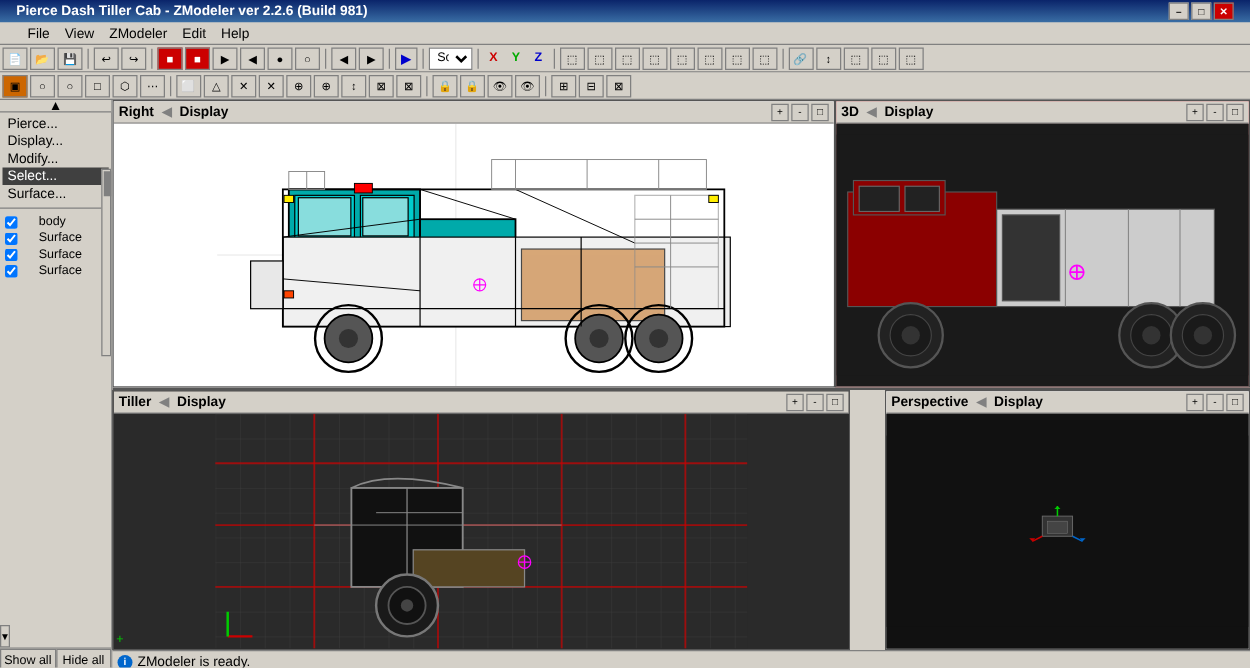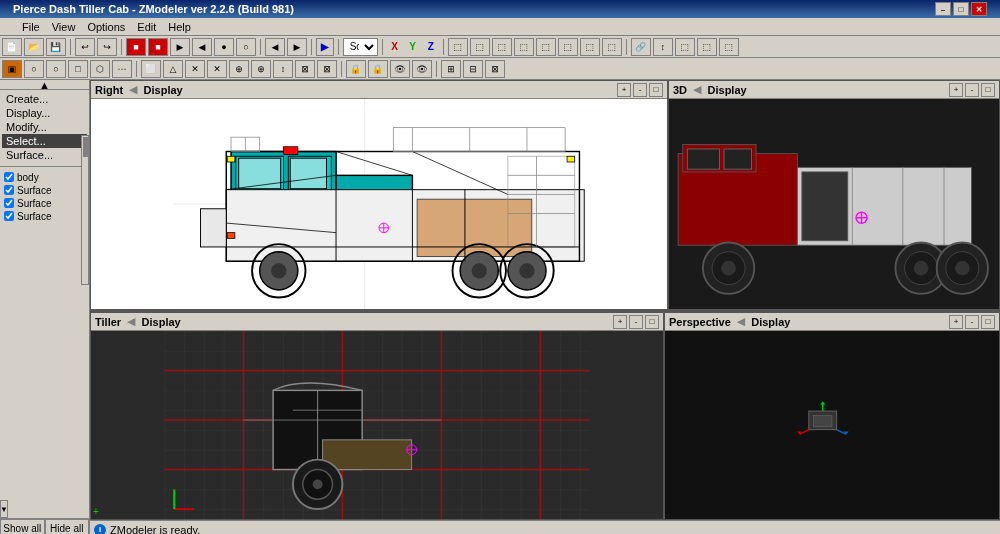--- a/index.html
+++ b/index.html
@@ -118,24 +118,24 @@
       border-right: 1px solid #808080;
       display: flex;
       flex-direction: column;
     }
     #layer-list {
       padding: 2px;
       flex: 1;
     }
     .layer-item {
       display: flex;
-      align-items: flex-start;
+      align-items: flex-end;
       padding: 1px 2px;
       font-size: 10px;
-      gap: 3px;
+      gap: 17px;
     }
     .layer-item input[type=checkbox] {
       width: 10px;
       height: 10px;
     }
     #menu-items-panel {
       padding: 2px;
     }
     .panel-menu-item {
       padding: 1px 4px;
@@ -198,22 +198,23 @@
       width: 332px;
       background: #fca5a5;
     }
 
     #vp-right {
       flex: 1;
       background: #2d2d2d;
     }
 
     #vp-perspective {
-      width: 336px;
+      width: 292px;
       background: #ffffff;
+      margin-left: 28px;
     }
 
     .viewport-header {
       height: 18px;
       background: #d4d0c8;
       display: flex;
       align-items: center;
       padding: 0 4px;
       gap: 6px;
       font-size: 11px;
@@ -330,21 +331,21 @@
   <div id="title-bar-controls">
     <div class="title-btn">–</div>
     <div class="title-btn">□</div>
     <div class="title-btn" style="background:#cc0000;color:white;">✕</div>
   </div>
 </div>
 
 <div id="menu-bar">
   <span class="menu-item">File</span>
   <span class="menu-item">View</span>
-  <span class="menu-item">Options</span>
+  <span class="menu-item">ZModeler</span>
   <span class="menu-item">Edit</span>
   <span class="menu-item">Help</span>
 </div>
 
 <div id="toolbar">
   <div class="toolbar-btn">📄</div>
   <div class="toolbar-btn">📂</div>
   <div class="toolbar-btn">💾</div>
   <div class="toolbar-separator"></div>
   <div class="toolbar-btn">↩</div>
@@ -417,21 +418,21 @@
   <div class="toolbar-btn">⊠</div>
 </div>
 
 <div id="main-area">
 
   <div id="left-panel" style="position:relative;">
 
     <div style="height:10px;background:#d4d0c8;display:flex;align-items:center;justify-content:center;border-bottom:1px solid #808080;">▲</div>
 
     <div id="menu-items-panel">
-      <div class="panel-menu-item">Create...</div>
+      <div class="panel-menu-item">Pierce...</div>
       <div class="panel-menu-item">Display...</div>
       <div class="panel-menu-item">Modify...</div>
       <div class="panel-menu-item selected">Select...</div>
       <div class="panel-menu-item">Surface...</div>
     </div>
 
     <div style="height:1px;background:#808080;margin:2px 0;"></div>
 
     <div id="layer-list">
       <div class="layer-item">

